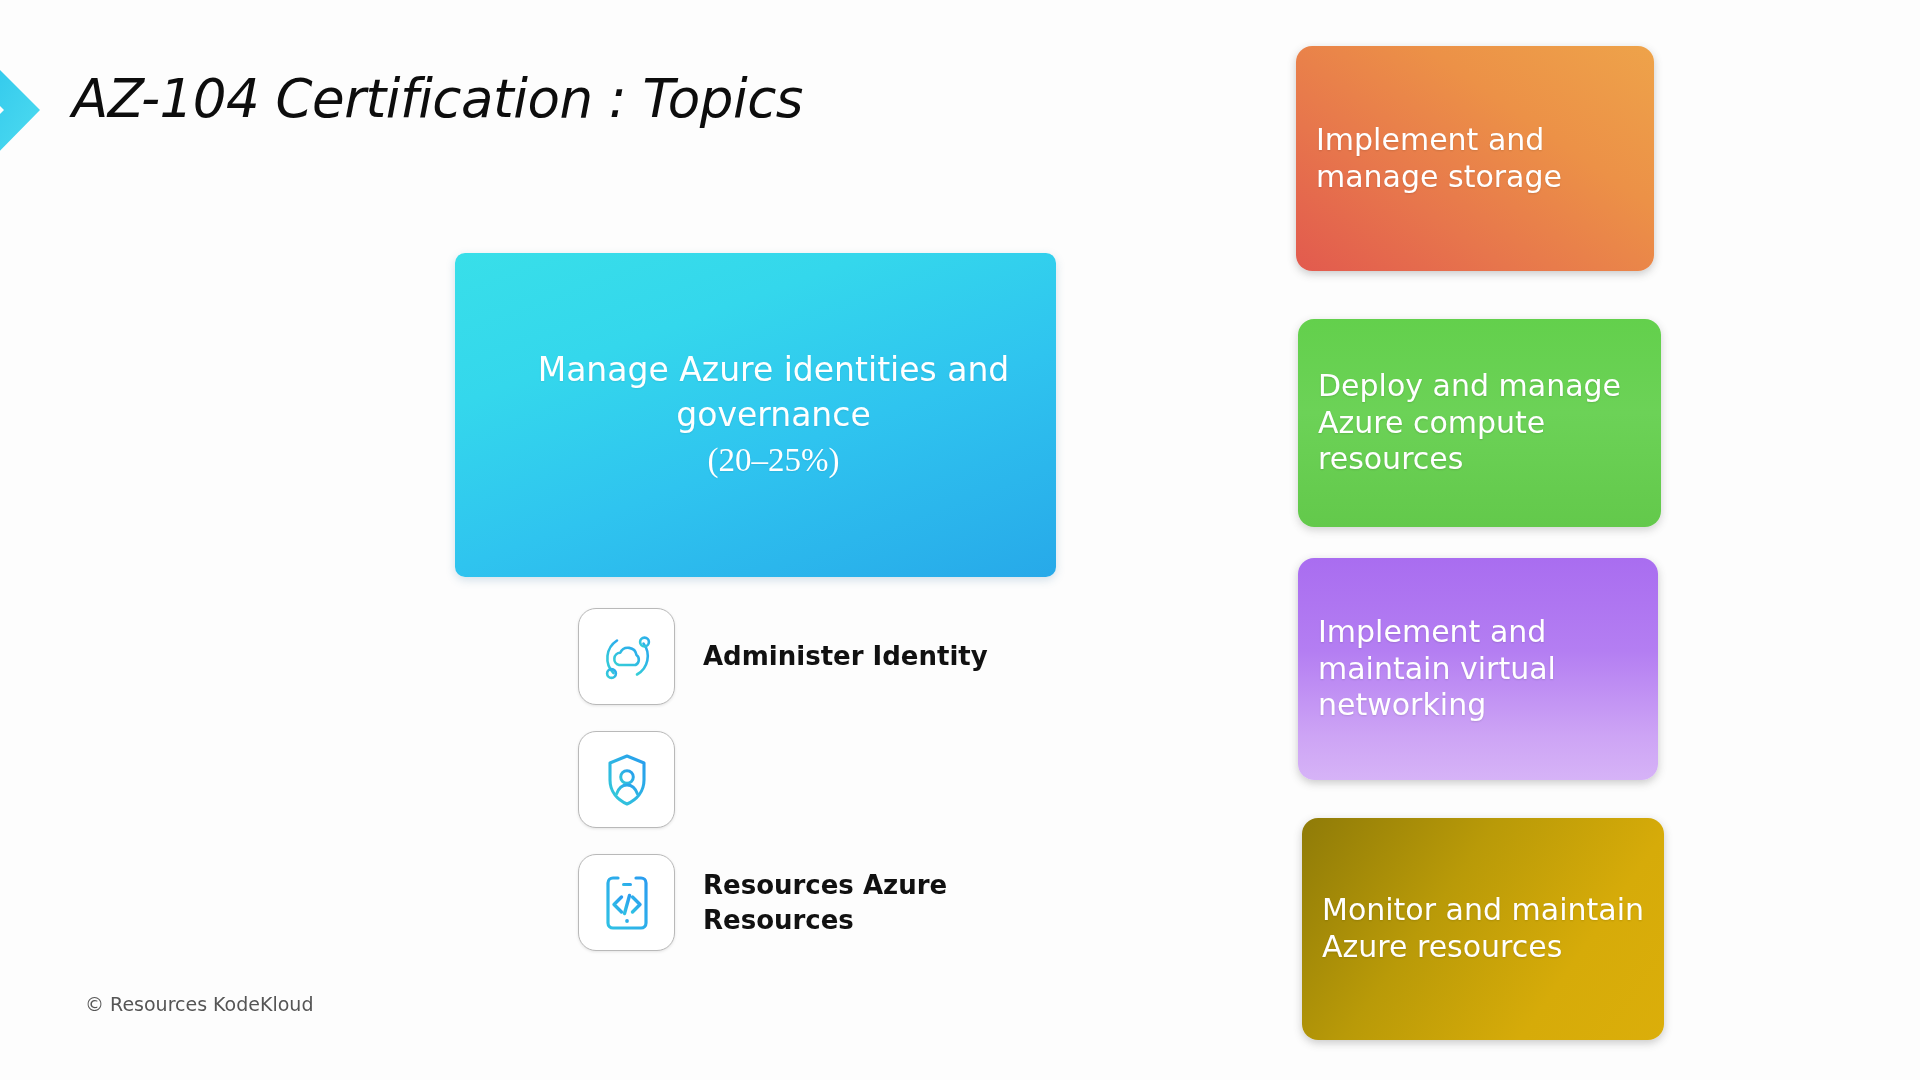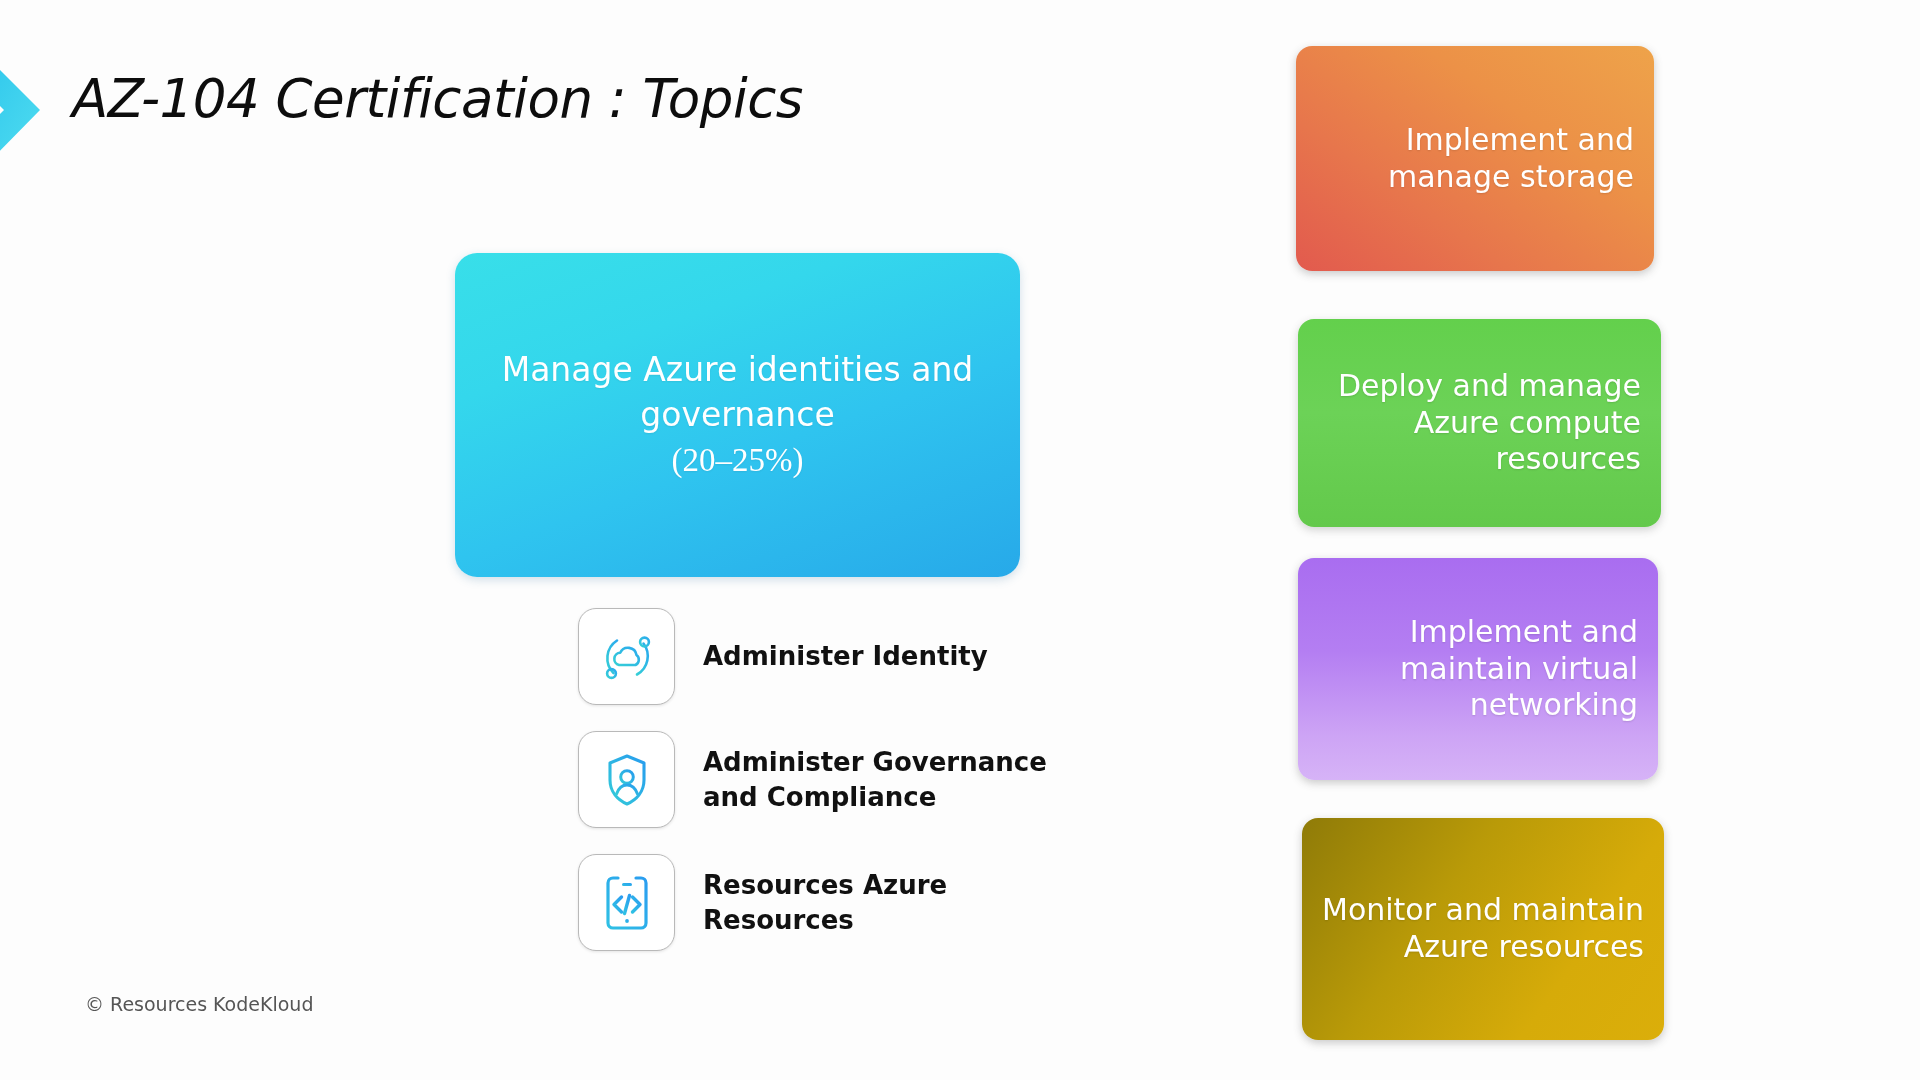--- a/index.html
+++ b/index.html
@@ -43,30 +43,31 @@
     font-style: italic;
   }
 
   
   .hero-box {
     position: absolute;
     left: 455px;
     top: 253px;
     width: 565px;
     height: 324px;
-    border-radius: 22px;
+    border-radius: 10px;
     background: linear-gradient(160deg,
         #38dfe9 0%,
         #34d7ec 28%,
         #2fc4ef 58%,
         #27a9e9 100%);
     box-shadow: 0 3px 10px rgba(60,120,160,0.22);
     display: flex;
     align-items: center;
     justify-content: center;
+    padding-left: 36px;
   }
   .hero-text {
     color: #ffffff;
     font-size: 33px;
     line-height: 1.38;
     text-align: center;
     font-weight: 400;
     padding: 0 26px;
     text-shadow: 0 1px 2px rgba(0,0,0,0.07);
   }
@@ -120,21 +121,21 @@
     border-radius: 16px;
     display: flex;
     align-items: center;
     justify-content: center;
     box-shadow: 0 3px 9px rgba(70,70,70,0.28);
   }
   .topic-card .card-text {
     color: #ffffff;
     font-size: 30px;
     line-height: 1.22;
-    text-align: right;
+    text-align: left;
     padding: 0 20px;
     font-weight: 400;
     text-shadow: 0 1px 2px rgba(0,0,0,0.12);
   }
 
   .card-storage {
     left: 0px;  top: 46px;
     width: 358px; height: 225px;
     background: linear-gradient(35deg, #e25a4e 0%, #e7764c 32%, #ec9147 66%, #eea34a 100%);
   }
@@ -221,21 +222,20 @@
             <linearGradient id="ico2" x1="0" y1="1" x2="1" y2="0">
               <stop offset="0%" stop-color="#34cbd9"></stop>
               <stop offset="100%" stop-color="#279cee"></stop>
             </linearGradient>
           </defs>
           <path d="M27 4 L44 11 L44 28 C44 40 36 48 27 52 C18 48 10 40 10 28 L10 11 Z" fill="none" stroke="url(#ico2)" stroke-width="3.1" stroke-linejoin="round"></path>
           <circle cx="27" cy="25" r="6.3" fill="none" stroke="url(#ico2)" stroke-width="3"></circle>
           <path d="M16.5 42 C18.8 35.5 23 33 27 33 C31 33 35.2 35.5 37.5 42" fill="none" stroke="url(#ico2)" stroke-width="3" stroke-linecap="round"></path>
         </svg>
       </div>
-      <div class="topic-label">Administer Governance and Compliance</div>
     </div>
 
     <div class="topic-row">
       <div class="topic-icon-tile">
         <svg width="50" height="58" viewBox="0 0 50 58" xmlns="http://www.w3.org/2000/svg">
           <defs>
             <linearGradient id="ico3" x1="0" y1="1" x2="1" y2="0">
               <stop offset="0%" stop-color="#2fc0e4"></stop>
               <stop offset="100%" stop-color="#2a9df0"></stop>
             </linearGradient>

